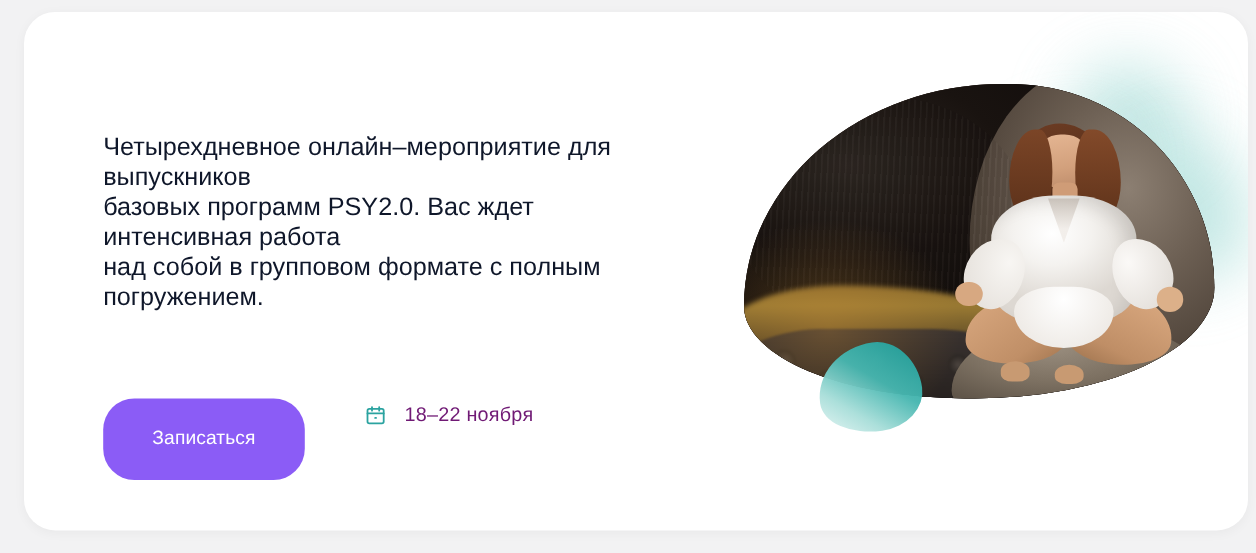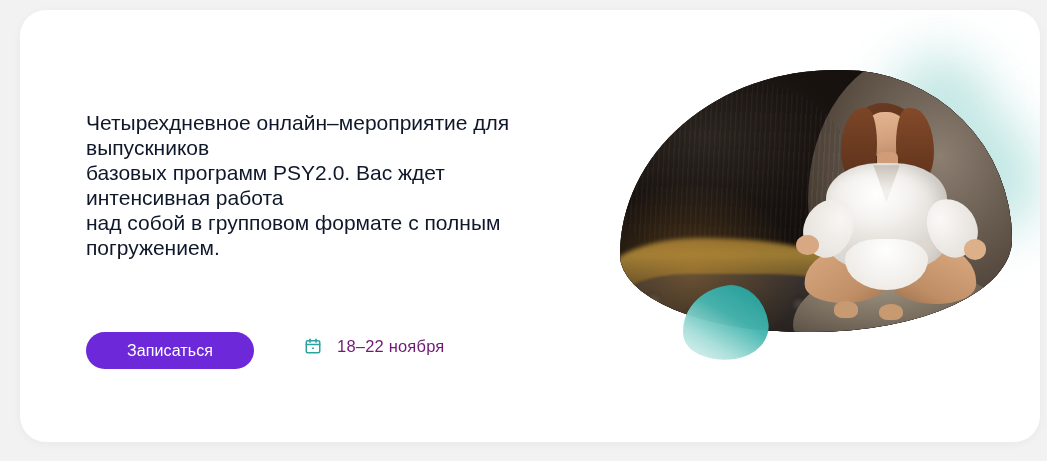--- a/index.html
+++ b/index.html
@@ -69,25 +69,25 @@
     display: flex;
     align-items: flex-start;
     gap: 50px;
   }
 
   .cta-button {
     display: inline-flex;
     align-items: center;
     justify-content: center;
     min-width: 168px;
-    height: 37px;
+    height: 68px;
     padding: 0 26px;
     border: none;
     border-radius: 26px;
-    background: #6d28d9;
+    background: #8b5cf6;
     color: #ffffff;
     font-family: "Liberation Sans", sans-serif;
     font-size: 16px;
     font-weight: 400;
     letter-spacing: 0.1px;
     cursor: pointer;
   }
 
   .meta-list {
     display: flex;

